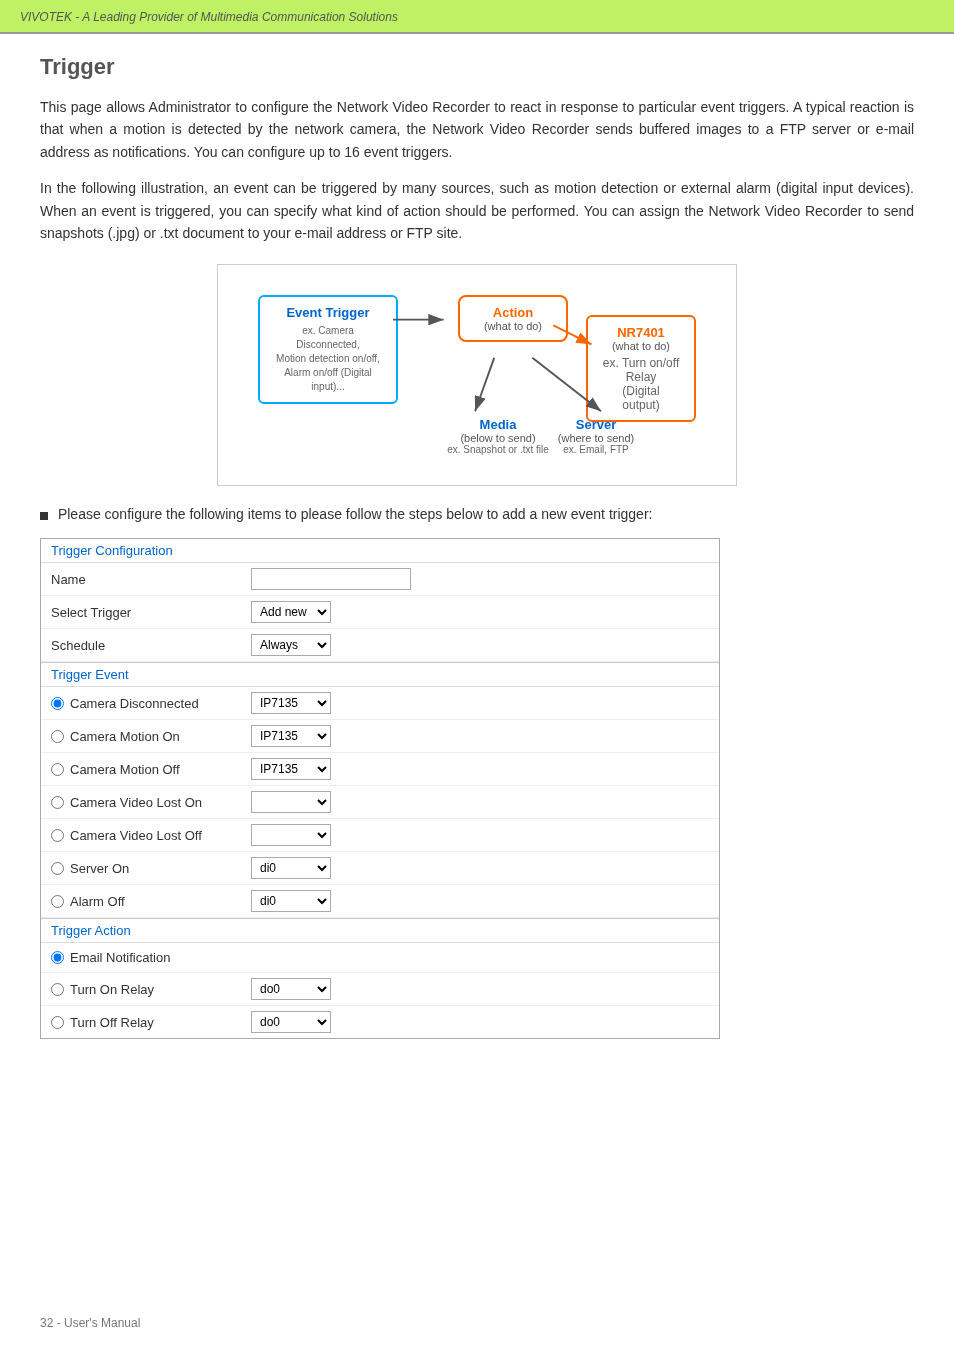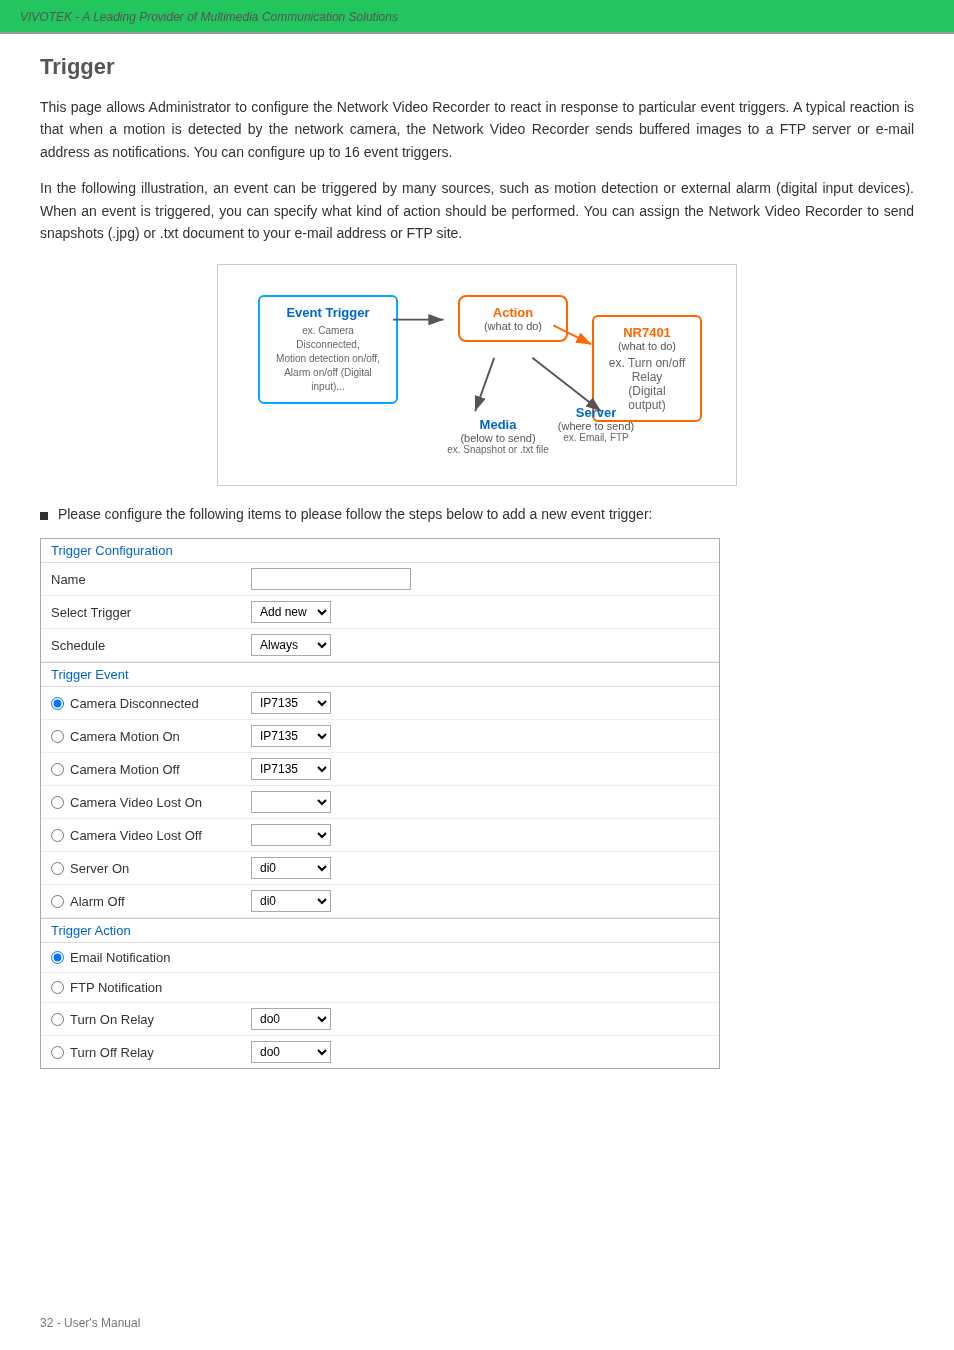--- a/index.html
+++ b/index.html
@@ -7,21 +7,21 @@
       font-family: Arial, sans-serif;
       font-size: 14px;
       background: #fff;
       color: #333;
       width: 954px;
       min-height: 1350px;
     }
     .header {
       padding: 8px 20px;
       border-bottom: 2px solid #999;
-      background: #22c55e;
+      background: #bef264;
     }
     .header-text {
       font-size: 12px;
       font-style: italic;
       color: #555;
     }
     .main-content {
       padding: 20px 40px;
     }
     .page-title {
@@ -86,21 +86,21 @@
       font-weight: bold;
       font-size: 13px;
     }
     .diag-action .subtitle {
       font-size: 11px;
       color: #555;
     }
     
     .diag-nr {
       position: absolute;
-      right: 4px;
+      right: 10px;
       top: 30px;
       border: 2px solid #ff6600;
       border-radius: 6px;
       padding: 8px 14px;
       text-align: center;
       width: 110px;
     }
     .diag-nr .title {
       color: #ff6600;
       font-weight: bold;
@@ -133,21 +133,21 @@
       color: #555;
     }
     .diag-media .ex {
       font-size: 10px;
       color: #666;
     }
     
     .diag-server {
       position: absolute;
       right: 50px;
-      bottom: 22px;
+      bottom: 10px;
       text-align: center;
       width: 120px;
     }
     .diag-server .title {
       color: #0066cc;
       font-weight: bold;
       font-size: 13px;
     }
     .diag-server .subtitle {
       font-size: 11px;
@@ -445,27 +445,20 @@
     <div class="config-section-title section-divider">Trigger Action</div>
 
     <div class="config-row">
       <div class="config-label">
         <input type="radio" name="trigger-action" checked="" style="">
         <span>Email Notification</span>
       </div>
       <div class="config-control"></div>
     </div>
 
-    <div class="config-row">
-      <div class="config-label">
-        <input type="radio" name="trigger-action" style="">
-        <span>FTP Notification</span>
-      </div>
-      <div class="config-control"></div>
-    </div>
 
     <div class="config-row">
       <div class="config-label">
         <input type="radio" name="trigger-action" style="">
         <span>Turn On Relay</span>
       </div>
       <div class="config-control">
         <select>
           <option>do0</option>
         </select>

